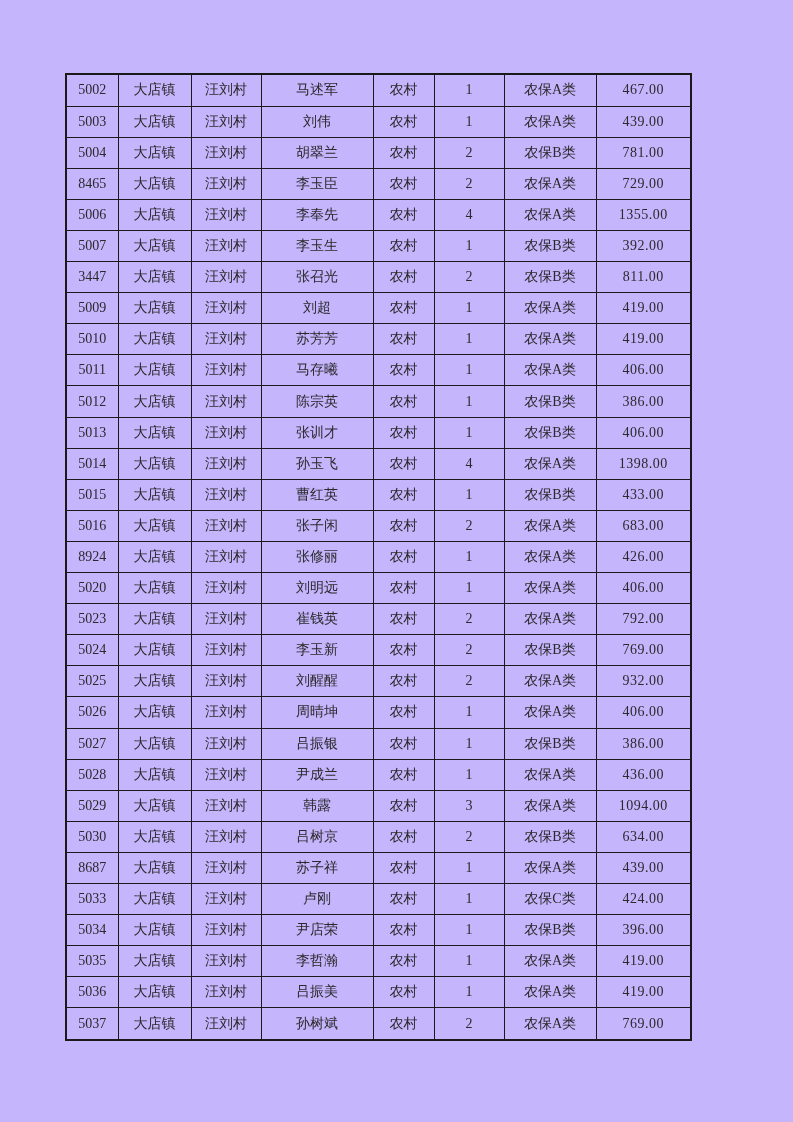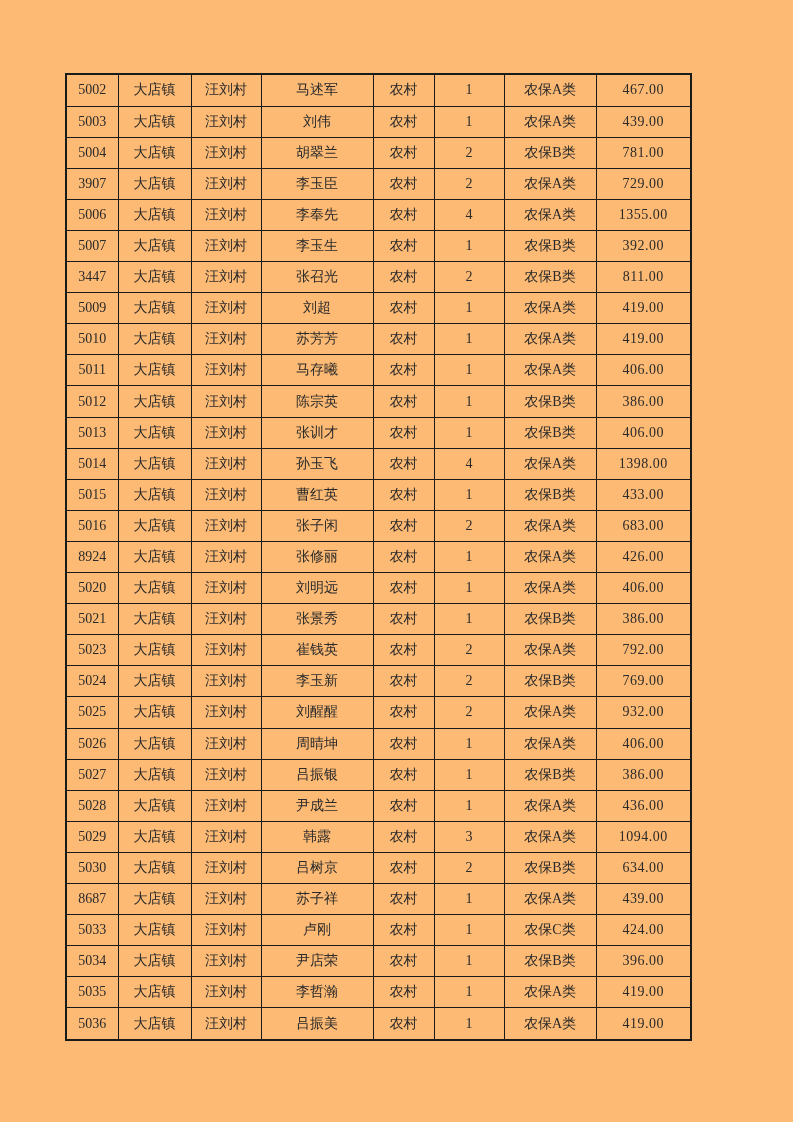--- a/index.html
+++ b/index.html
@@ -8,21 +8,21 @@
     width: 793px;
     height: 1122px;
     position: relative;
     font-family: "Liberation Serif", "DejaVu Serif", serif;
     color: #1f1f1f;
   }
   .page {
     position: absolute;
     left: 0; top: 0;
     width: 793px; height: 1122px;
-    background: #fdba74;
+    background: #c4b5fd;
     overflow: hidden;
   }
   table.data-table {
     position: absolute;
     left: 65px;
     top: 73px;
     width: 625px;
     height: 968px;
     border-collapse: collapse;
     table-layout: fixed;
@@ -81,21 +81,21 @@
           <td>5004</td>
           <td>大店镇</td>
           <td>汪刘村</td>
           <td>胡翠兰</td>
           <td>农村</td>
           <td>2</td>
           <td>农保B类</td>
           <td class="col-amount">781.00</td>
         </tr>
         <tr>
-          <td>3907</td>
+          <td>8465</td>
           <td>大店镇</td>
           <td>汪刘村</td>
           <td>李玉臣</td>
           <td>农村</td>
           <td>2</td>
           <td>农保A类</td>
           <td class="col-amount">729.00</td>
         </tr>
         <tr>
           <td>5006</td>
@@ -219,30 +219,20 @@
         </tr>
         <tr>
           <td>5020</td>
           <td>大店镇</td>
           <td>汪刘村</td>
           <td>刘明远</td>
           <td>农村</td>
           <td>1</td>
           <td>农保A类</td>
           <td class="col-amount">406.00</td>
-        </tr>
-        <tr>
-          <td>5021</td>
-          <td>大店镇</td>
-          <td>汪刘村</td>
-          <td>张景秀</td>
-          <td>农村</td>
-          <td>1</td>
-          <td>农保B类</td>
-          <td class="col-amount">386.00</td>
         </tr>
         <tr>
           <td>5023</td>
           <td>大店镇</td>
           <td>汪刘村</td>
           <td>崔钱英</td>
           <td>农村</td>
           <td>2</td>
           <td>农保A类</td>
           <td class="col-amount">792.00</td>
@@ -359,16 +349,26 @@
         </tr>
         <tr>
           <td>5036</td>
           <td>大店镇</td>
           <td>汪刘村</td>
           <td>吕振美</td>
           <td>农村</td>
           <td>1</td>
           <td>农保A类</td>
           <td class="col-amount">419.00</td>
+        </tr>
+        <tr>
+          <td>5037</td>
+          <td>大店镇</td>
+          <td>汪刘村</td>
+          <td>孙树斌</td>
+          <td>农村</td>
+          <td>2</td>
+          <td>农保A类</td>
+          <td class="col-amount">769.00</td>
         </tr>
       </tbody>
   </table>
 </div>
 
 </body></html>

